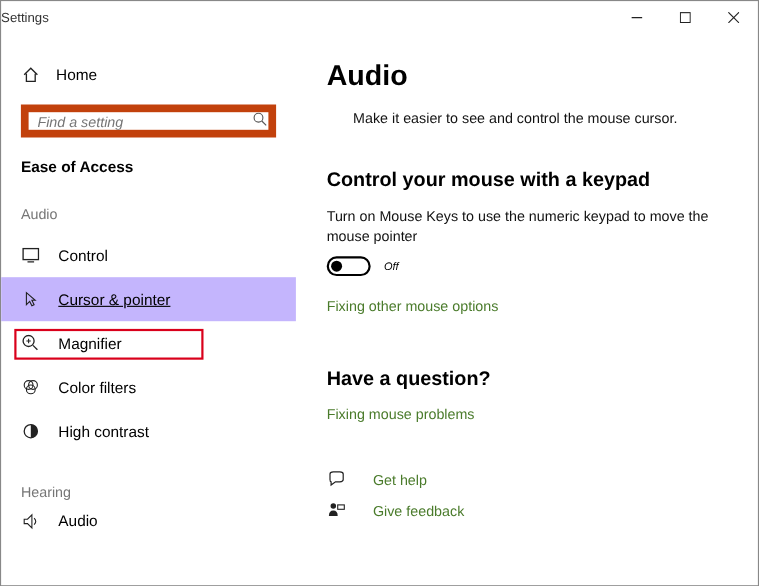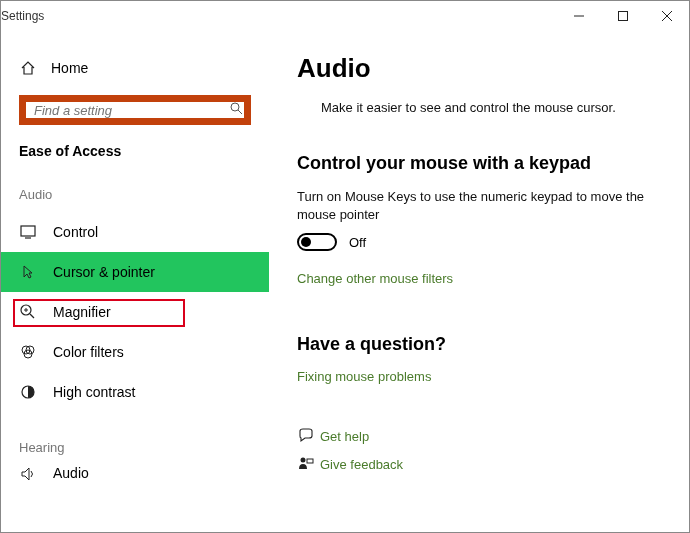--- a/index.html
+++ b/index.html
@@ -88,21 +88,22 @@
   .nav-item {
     display: flex;
     align-items: center;
     gap: 16px;
     padding: 0 18px;
     height: 40px;
     font-size: 14px;
     color: #000;
   }
   .nav-item.selected {
-    background: #22c55e;
+    background: #c4b5fd;
+    text-decoration: underline;
   }
   .nav-icon {
     width: 18px;
     height: 18px;
     display: flex;
     align-items: center;
     justify-content: center;
     color: #222;
     flex-shrink: 0;
   }
@@ -161,37 +162,38 @@
   .toggle-knob {
     position: absolute;
     left: 2px;
     top: 2px;
     width: 10px;
     height: 10px;
     border-radius: 50%;
     background: #000;
   }
   .toggle-label {
-    font-size: 13px;
+    font-size: 10px;
+    font-style: italic;
   }
   .link {
     color: #4a7b2b;
     font-size: 13px;
     display: block;
   }
   .question-block {
     margin-top: 48px;
   }
   .help-rows {
     margin-top: 38px;
   }
   .help-row {
     display: flex;
     align-items: center;
-    gap: 5px;
+    gap: 24px;
     padding: 5px 0;
   }
   .help-icon {
     width: 18px;
     height: 18px;
     display: flex;
     align-items: center;
     justify-content: center;
     color: #222;
   }
@@ -327,21 +329,21 @@
     <h2>Control your mouse with a keypad</h2>
     <div class="desc">Turn on Mouse Keys to use the numeric keypad to move the mouse pointer</div>
 
     <div class="toggle-row">
       <div class="toggle">
         <div class="toggle-knob"></div>
       </div>
       <span class="toggle-label">Off</span>
     </div>
 
-    <a class="link">Change other mouse filters</a>
+    <a class="link">Fixing other mouse options</a>
 
     <div class="question-block">
       <h2>Have a question?</h2>
       <a class="link" style="margin-top:12px;">Fixing mouse problems</a>
     </div>
 
     <div class="help-rows">
       <div class="help-row">
         <span class="help-icon">
           <svg width="16" height="16" viewBox="0 0 16 16">

